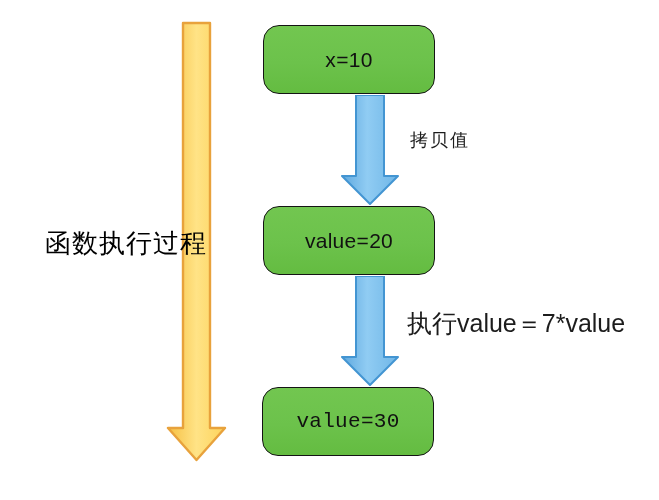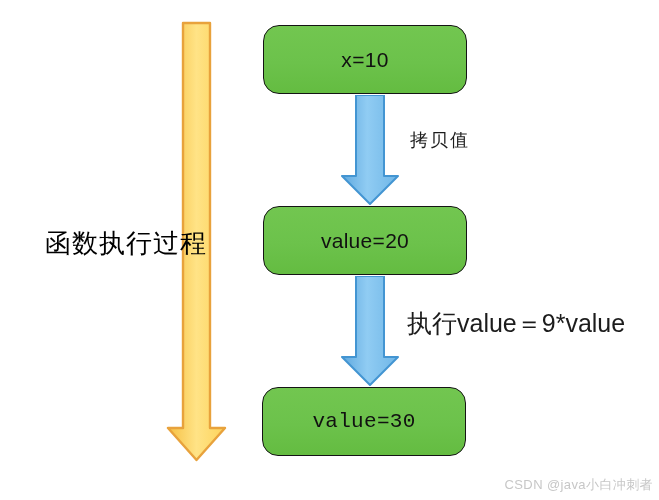--- a/index.html
+++ b/index.html
@@ -1,21 +1,21 @@
 <!DOCTYPE html>
 <html><head>
 <meta charset="utf-8">
 <style>
   html,body{margin:0;padding:0;background:#ffffff;}
   .canvas{
     position:relative;width:659px;height:500px;background:#ffffff;overflow:hidden;
     font-family:"Liberation Sans", sans-serif;
   }
   .node{
-    position:absolute;width:204px;height:69px;
+    position:absolute;width:172px;height:69px;
     background:linear-gradient(to bottom,#72c650 0%,#6cc24b 55%,#64bc41 100%);
     border:1.6px solid #141414;border-radius:16px;
     display:flex;align-items:center;justify-content:center;
     box-sizing:border-box;
   }
   .node span{font-size:21px;color:#111111;letter-spacing:.3px;}
   .node1{left:263px;top:25px;}
   .node2{left:263px;top:206px;}
   .node3{left:262px;top:387px;font-family:Liberation Mono, monospace;}
   .arrow-svg{position:absolute;}
@@ -79,21 +79,20 @@
     <defs>
       <linearGradient id="bg2" x1="0" y1="0" x2="1" y2="0">
         <stop offset="0" stop-color="#5fa8de"></stop>
         <stop offset="0.45" stop-color="#90ccf3"></stop>
         <stop offset="1" stop-color="#6fb6e7"></stop>
       </linearGradient>
     </defs>
     <polygon points="16,0 44,0 44,81 58,81 30,109 2,81 16,81" fill="url(#bg2)" stroke-width="2" stroke-linejoin="round" stroke="#4395d2"></polygon>
   </svg>
 
-  <div class="edge-label edge-label2">执行value＝9*value</div>
+  <div class="edge-label edge-label2">执行value＝7*value</div>
 
   <div class="node node3">
     <span>value=30</span>
   </div>
 
-  <div class="watermark">CSDN @java小白冲刺者</div>
 
 </div>
 
 </body></html>

